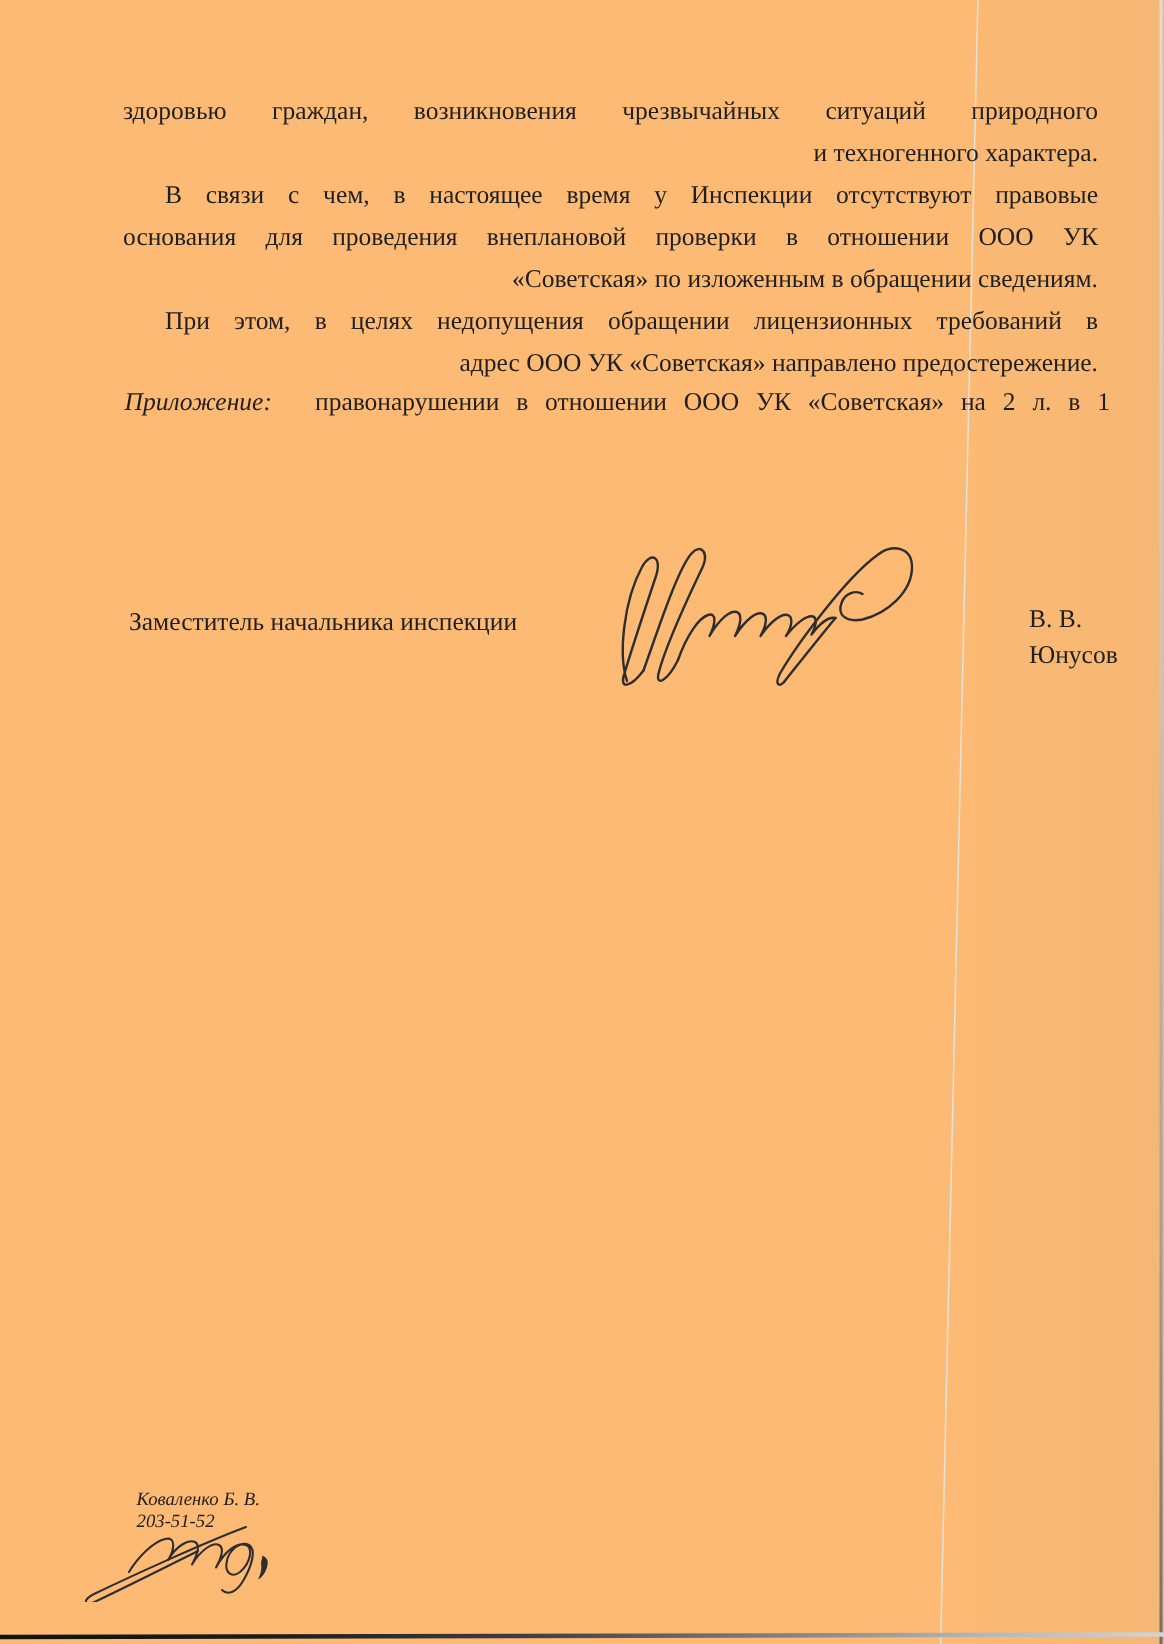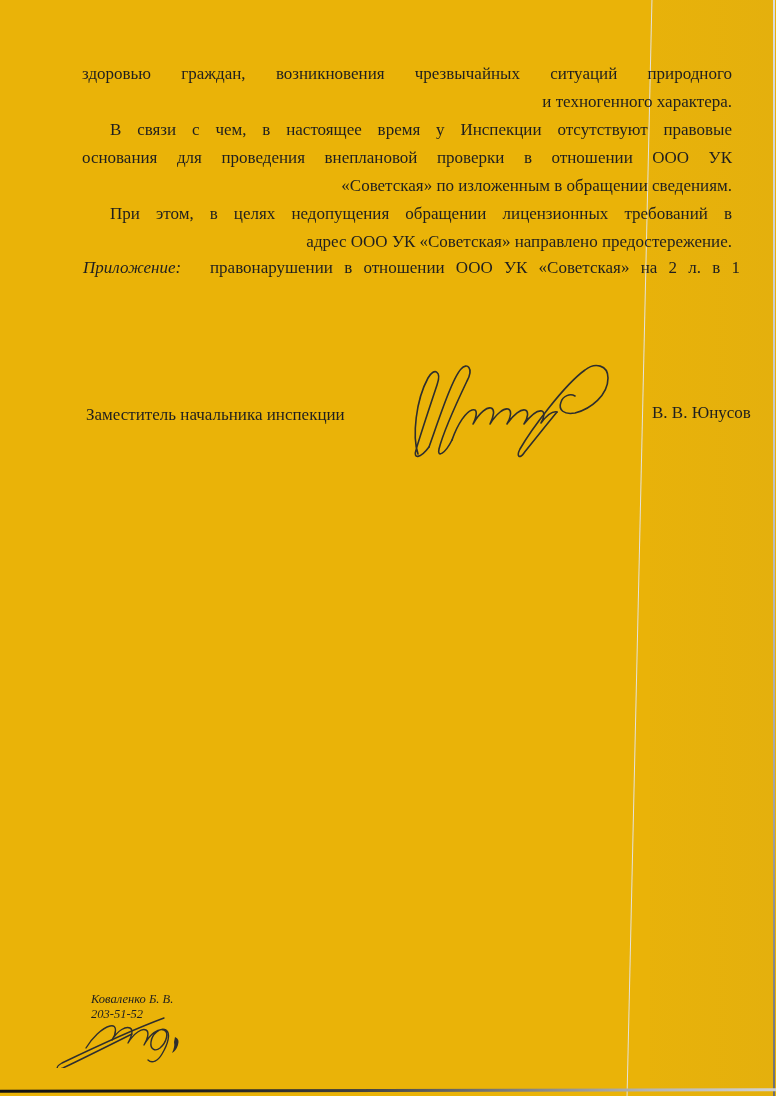--- a/index.html
+++ b/index.html
@@ -1,18 +1,18 @@
 <!DOCTYPE html>
 <html><head>
 <meta charset="utf-8">
 <style>
   html,body { margin:0; padding:0; background:#ffffff; }
   .page {
     position:relative; width:776px; height:1096px; overflow:hidden;
-    background:#eab308;
+    background:#fdba74;
     font-family:"Liberation Serif","DejaVu Serif",serif;
     color:#1f1f1f;
   }
   
   .right-shade { position:absolute; left:650px; top:0; right:0; height:100%;
     background:linear-gradient(to right, rgba(120,118,108,0.02), rgba(120,118,108,0.05)); }
   .fold-line { position:absolute; left:639px; top:-14px; width:1px; height:1124px;
     background:#e4e2dc; transform:rotate(1.3deg); }
   .right-edge { position:absolute; right:1px; top:0; width:2px; height:100%;
     background:linear-gradient(to bottom,#dcdcdc 0%,#c6c6c6 40%,#a0a0a0 75%,#6f6f6f 100%); }
@@ -25,21 +25,21 @@
   .jline { text-align:justify; text-align-last:justify; }
   .lline { text-align:right; }
   .ind { padding-left:28px; }
   
   .attachment { position:absolute; left:83px; top:254px; width:657px;
     font-size:17px; line-height:28px; display:flex; }
   .att-label { width:127px; flex:0 0 127px;font-style:italic; }
   .att-text { flex:1; }
   
   .sig-title { position:absolute; left:86px; top:403px; font-size:17px; line-height:24px; }
-  .sig-name  { position:absolute; left:652px; top:401px; font-size:17px; line-height:24px; }
+  .sig-name  { position:absolute; left:686px; top:401px; font-size:17px; line-height:24px; }
   .big-sig   { position:absolute; left:404px; top:362px; width:224px; height:102px; }
   
   .footer { position:absolute; left:91px; top:992px; font-size:12.5px; line-height:14.5px;font-style:italic; }
   .small-sig { position:absolute; left:52px; top:1006px; width:130px; height:62px; }
 </style>
 </head>
 <body>
 
 <div class="page">
 

